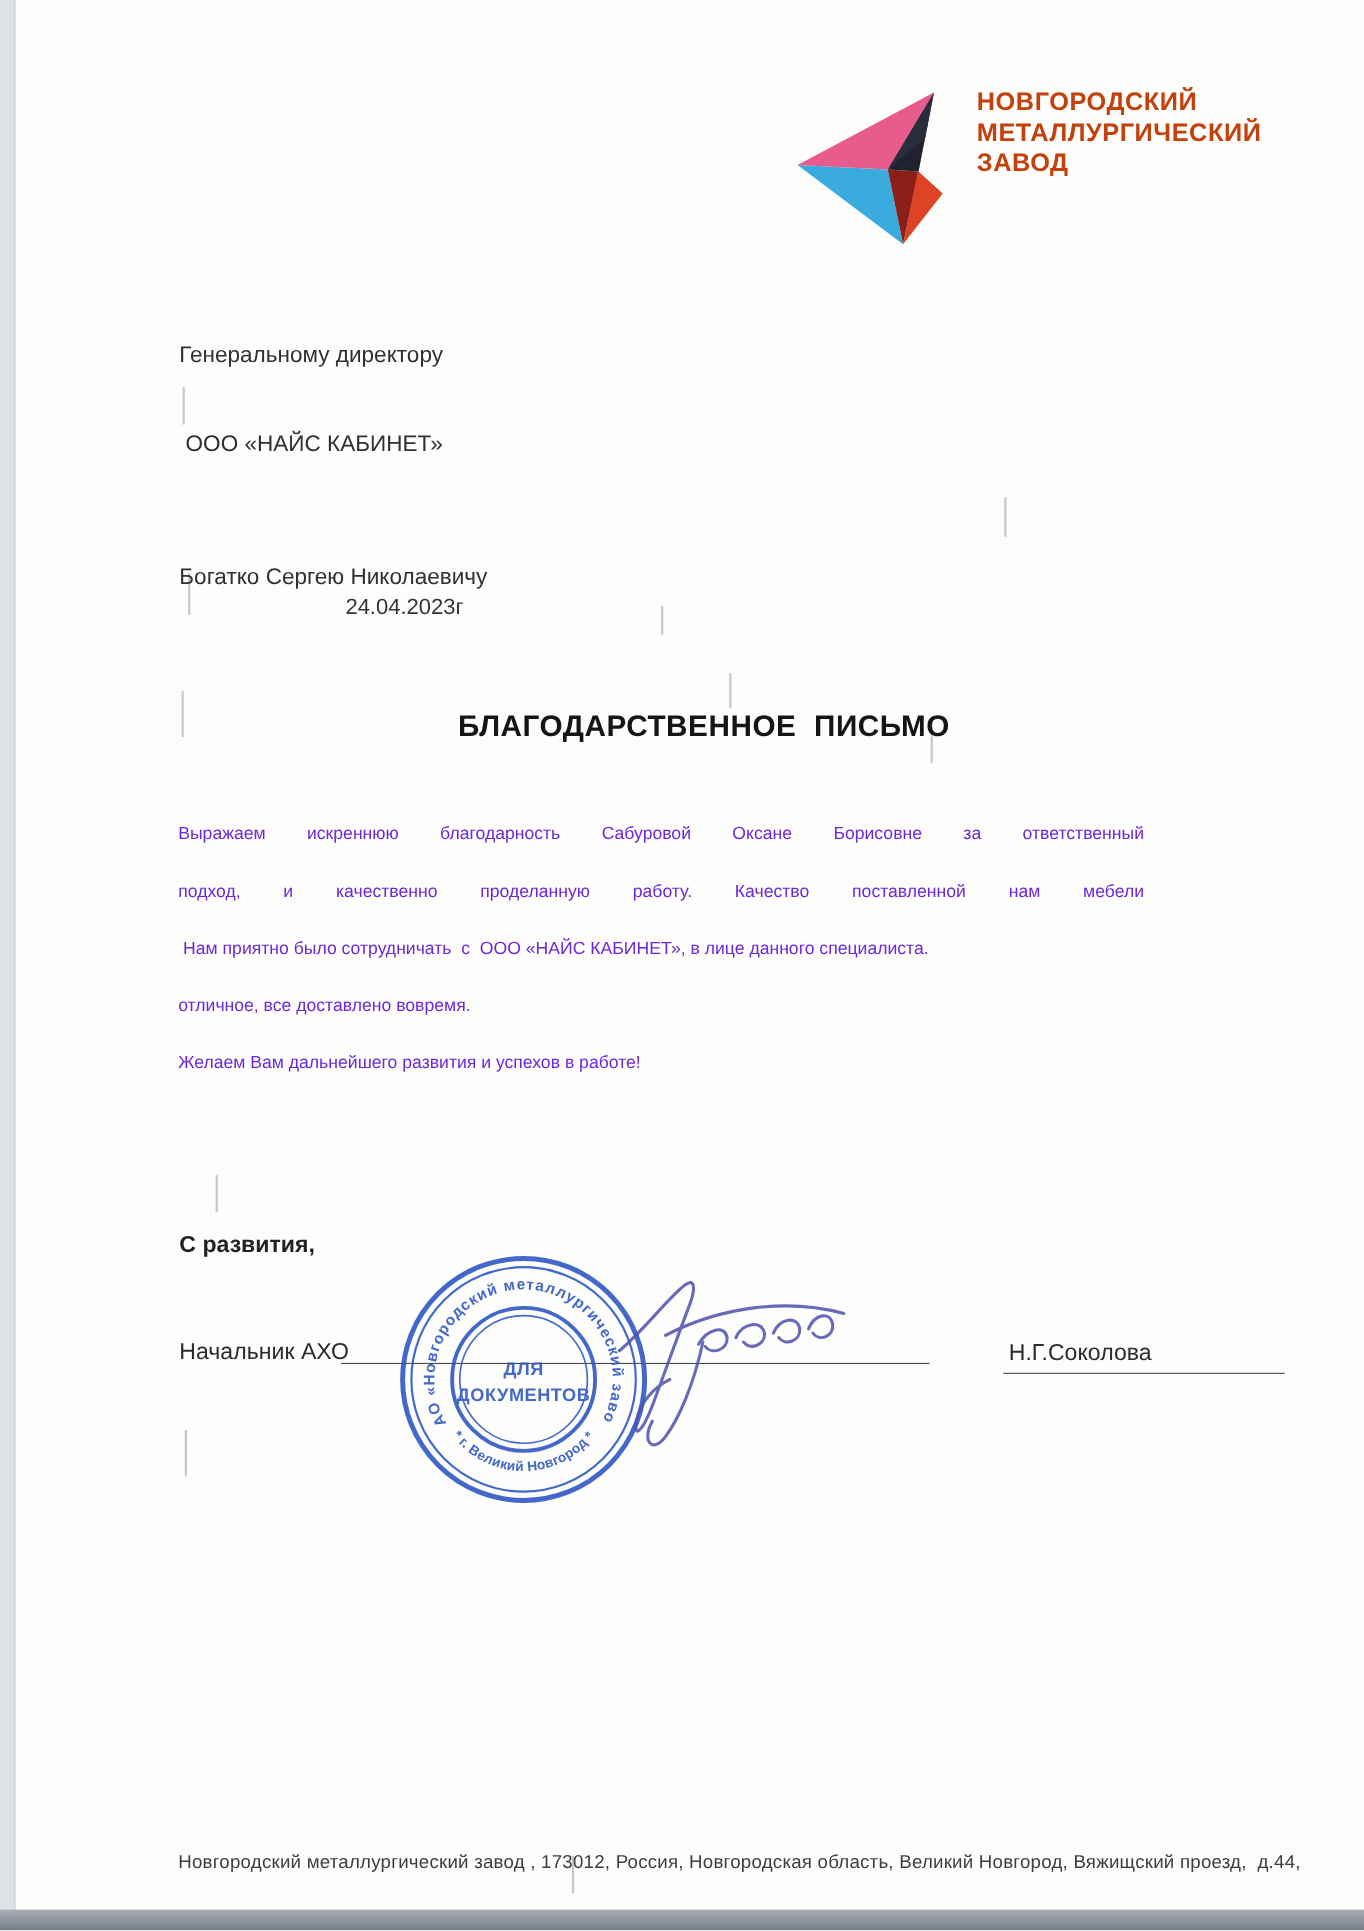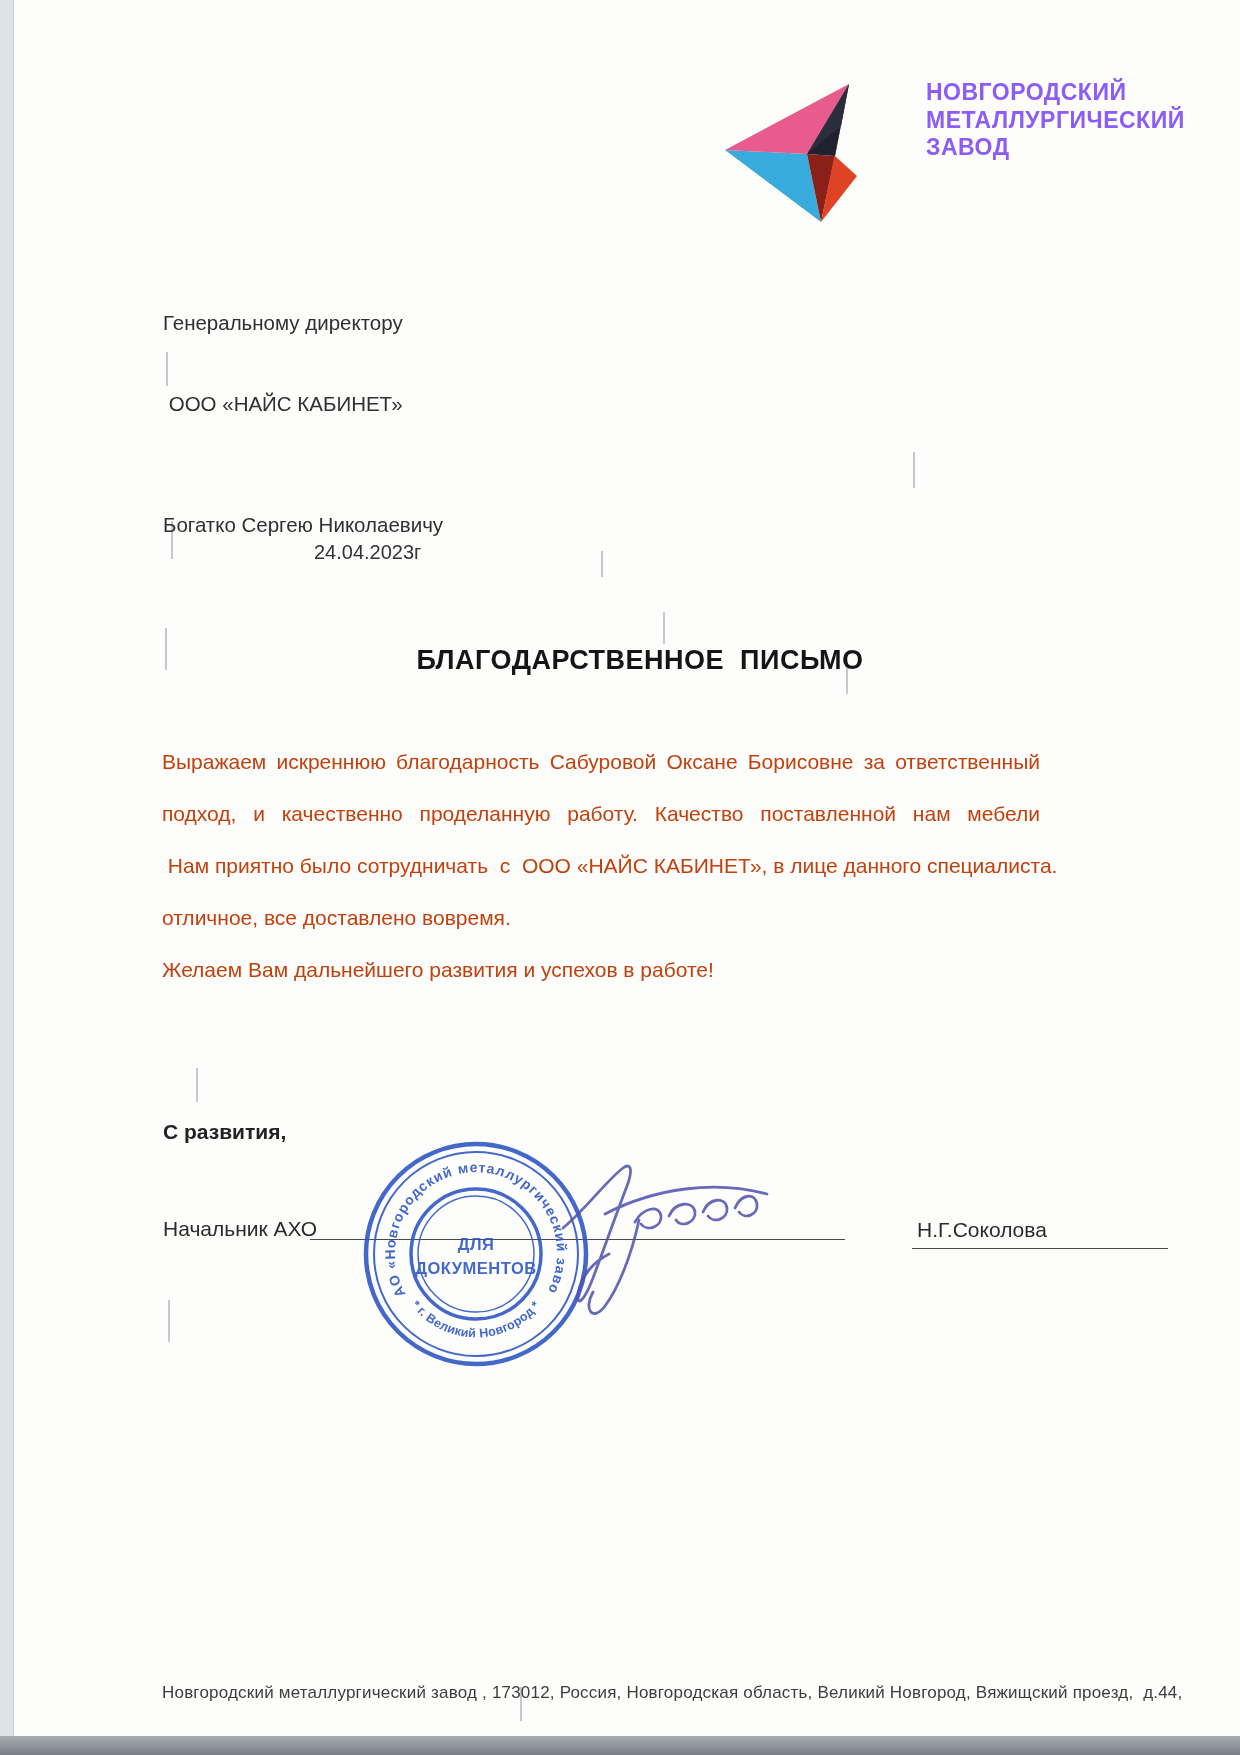--- a/index.html
+++ b/index.html
@@ -9,31 +9,31 @@
   }
   .abs{position:absolute;}
   
   .left-edge{left:0;top:0;width:13px;height:1755px;background:#dde2e6;border-right:1px solid #c9cfd4;}
   .bottom-edge{left:0;top:1736px;width:1240px;height:19px;background:linear-gradient(#a9afb4,#767d84);}
   .artifact{width:2px;background:#b7bcc2;opacity:.8;}
   
   .logo-mark{left:723px;top:80px;width:150px;height:145px;}
   .logo-text{left:888px;top:70px;line-height:1;}
   .logo-brand{font-size:50px;font-weight:700;letter-spacing:2px;color:#262b3f;}
-  .logo-sub{font-size:23px;font-weight:700;letter-spacing:.5px;color:#8b5cf6;line-height:27.5px;margin-left:38px;}
+  .logo-sub{font-size:23px;font-weight:700;letter-spacing:.5px;color:#c2410c;line-height:27.5px;}
   .logo-sub-wrap{margin-top:9px;}
   
   .recipient{left:163px;top:255px;font-size:20.5px;line-height:27px;color:#303030;white-space:pre;}
   .recipient-name{margin-top:40px;}
   
   .date{left:314px;top:541px;font-size:20px;color:#333;}
   .title{left:20px;top:645px;width:1240px;text-align:center;font-size:27px;font-weight:700;
          letter-spacing:.5px;color:#151515;white-space:pre;}
   
-  .body-block{left:162px;top:750px;width:878px;font-size:21px;color:#c2410c;}
+  .body-block{left:162px;top:750px;width:878px;font-size:16px;color:#6d28d9;}
   .body-line{height:52px;white-space:pre;}
   .body-line.just{white-space:normal;text-align:justify;text-align-last:justify;}
   
   .salutation{left:163px;top:1120px;font-size:21px;font-weight:700;color:#222;}
   .position{left:163px;top:1217px;font-size:21px;color:#2b2b2b;}
   .sig-line{left:310px;top:1239px;width:535px;border-top:1.6px solid #4a4a4a;}
   .signer-name{left:917px;top:1218px;font-size:21px;color:#2b2b2b;text-align:right;}
   .name-underline{left:912px;top:1248px;width:256px;border-top:1.6px solid #4a4a4a;}
   .stamp{left:360px;top:1138px;width:232px;height:232px;opacity:.88;}
   .signature{left:535px;top:1150px;width:250px;height:170px;opacity:.85;}

